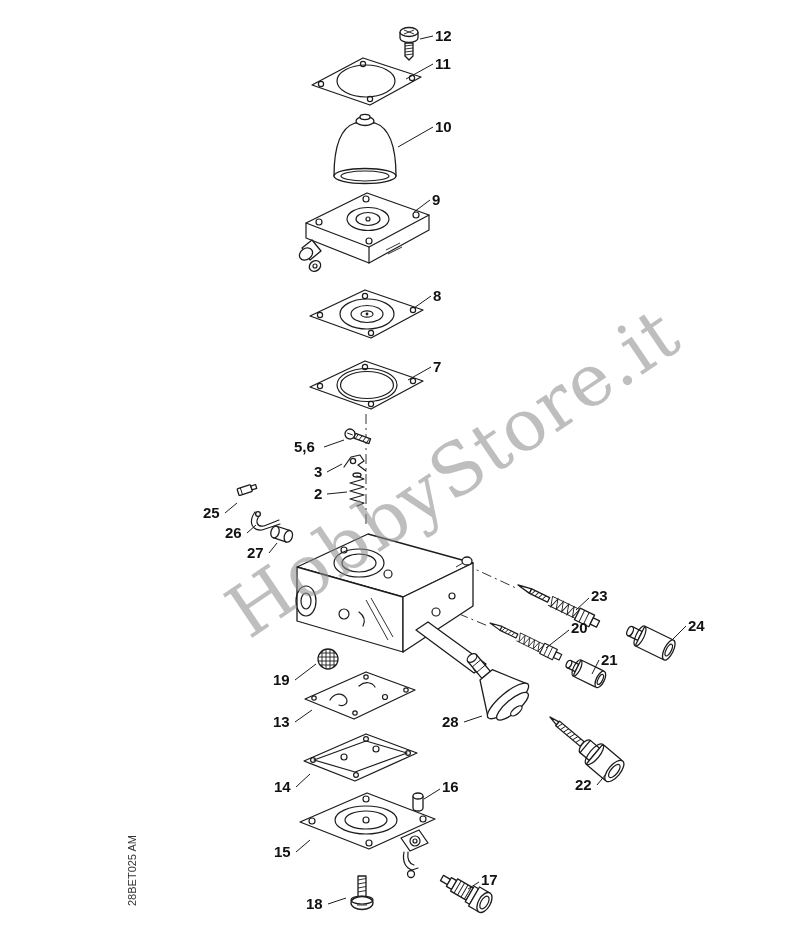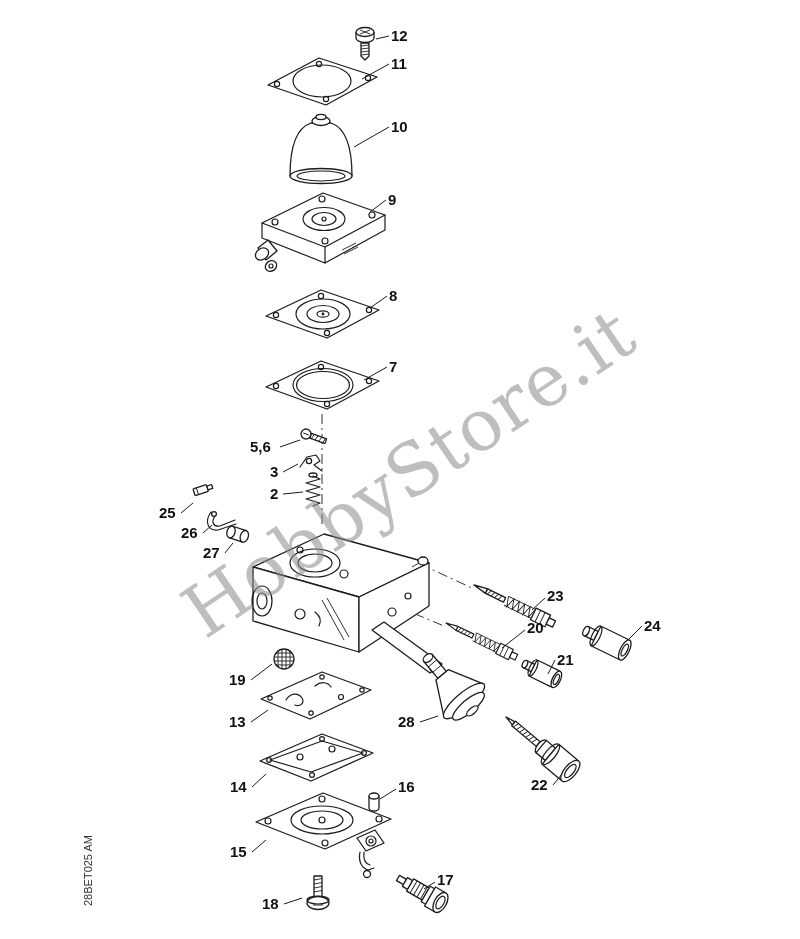--- a/index.html
+++ b/index.html
@@ -1,16 +1,16 @@
 <!DOCTYPE html>
 <html><head>
 <meta charset="utf-8">
 <style>
   html,body{margin:0;padding:0;background:#fff;}
-  .stage{position:relative;width:717px;height:939px;background:#fff;overflow:hidden;}
+  .stage{position:relative;width:717px;height:939px;background:#fff;overflow:hidden;margin-left:44px;}
   svg{display:block;}
   .fw{fill:#ffffff;stroke:#1c1c1c;stroke-width:1.3;stroke-linejoin:round;}
   .ln{fill:none;stroke:#1c1c1c;stroke-width:1.2;stroke-linejoin:round;stroke-linecap:round;}
   .thin{fill:none;stroke:#1c1c1c;stroke-width:.9;}
   .dd{fill:none;stroke:#1c1c1c;stroke-width:.9;stroke-dasharray:10 4 2 4;}
   .leader{stroke:#1c1c1c;stroke-width:1;fill:none;}
   .dot{fill:#1c1c1c;stroke:none;}
   .callout{font-family:"Liberation Sans",sans-serif;font-size:15px;font-weight:bold;fill:#111;}
   .watermark{font-family:"DejaVu Serif",serif;font-size:72px;fill:#8a8a8a;opacity:.55;letter-spacing:1px;}
   .plate{font-family:"Liberation Sans",sans-serif;font-size:11px;fill:#333;}

